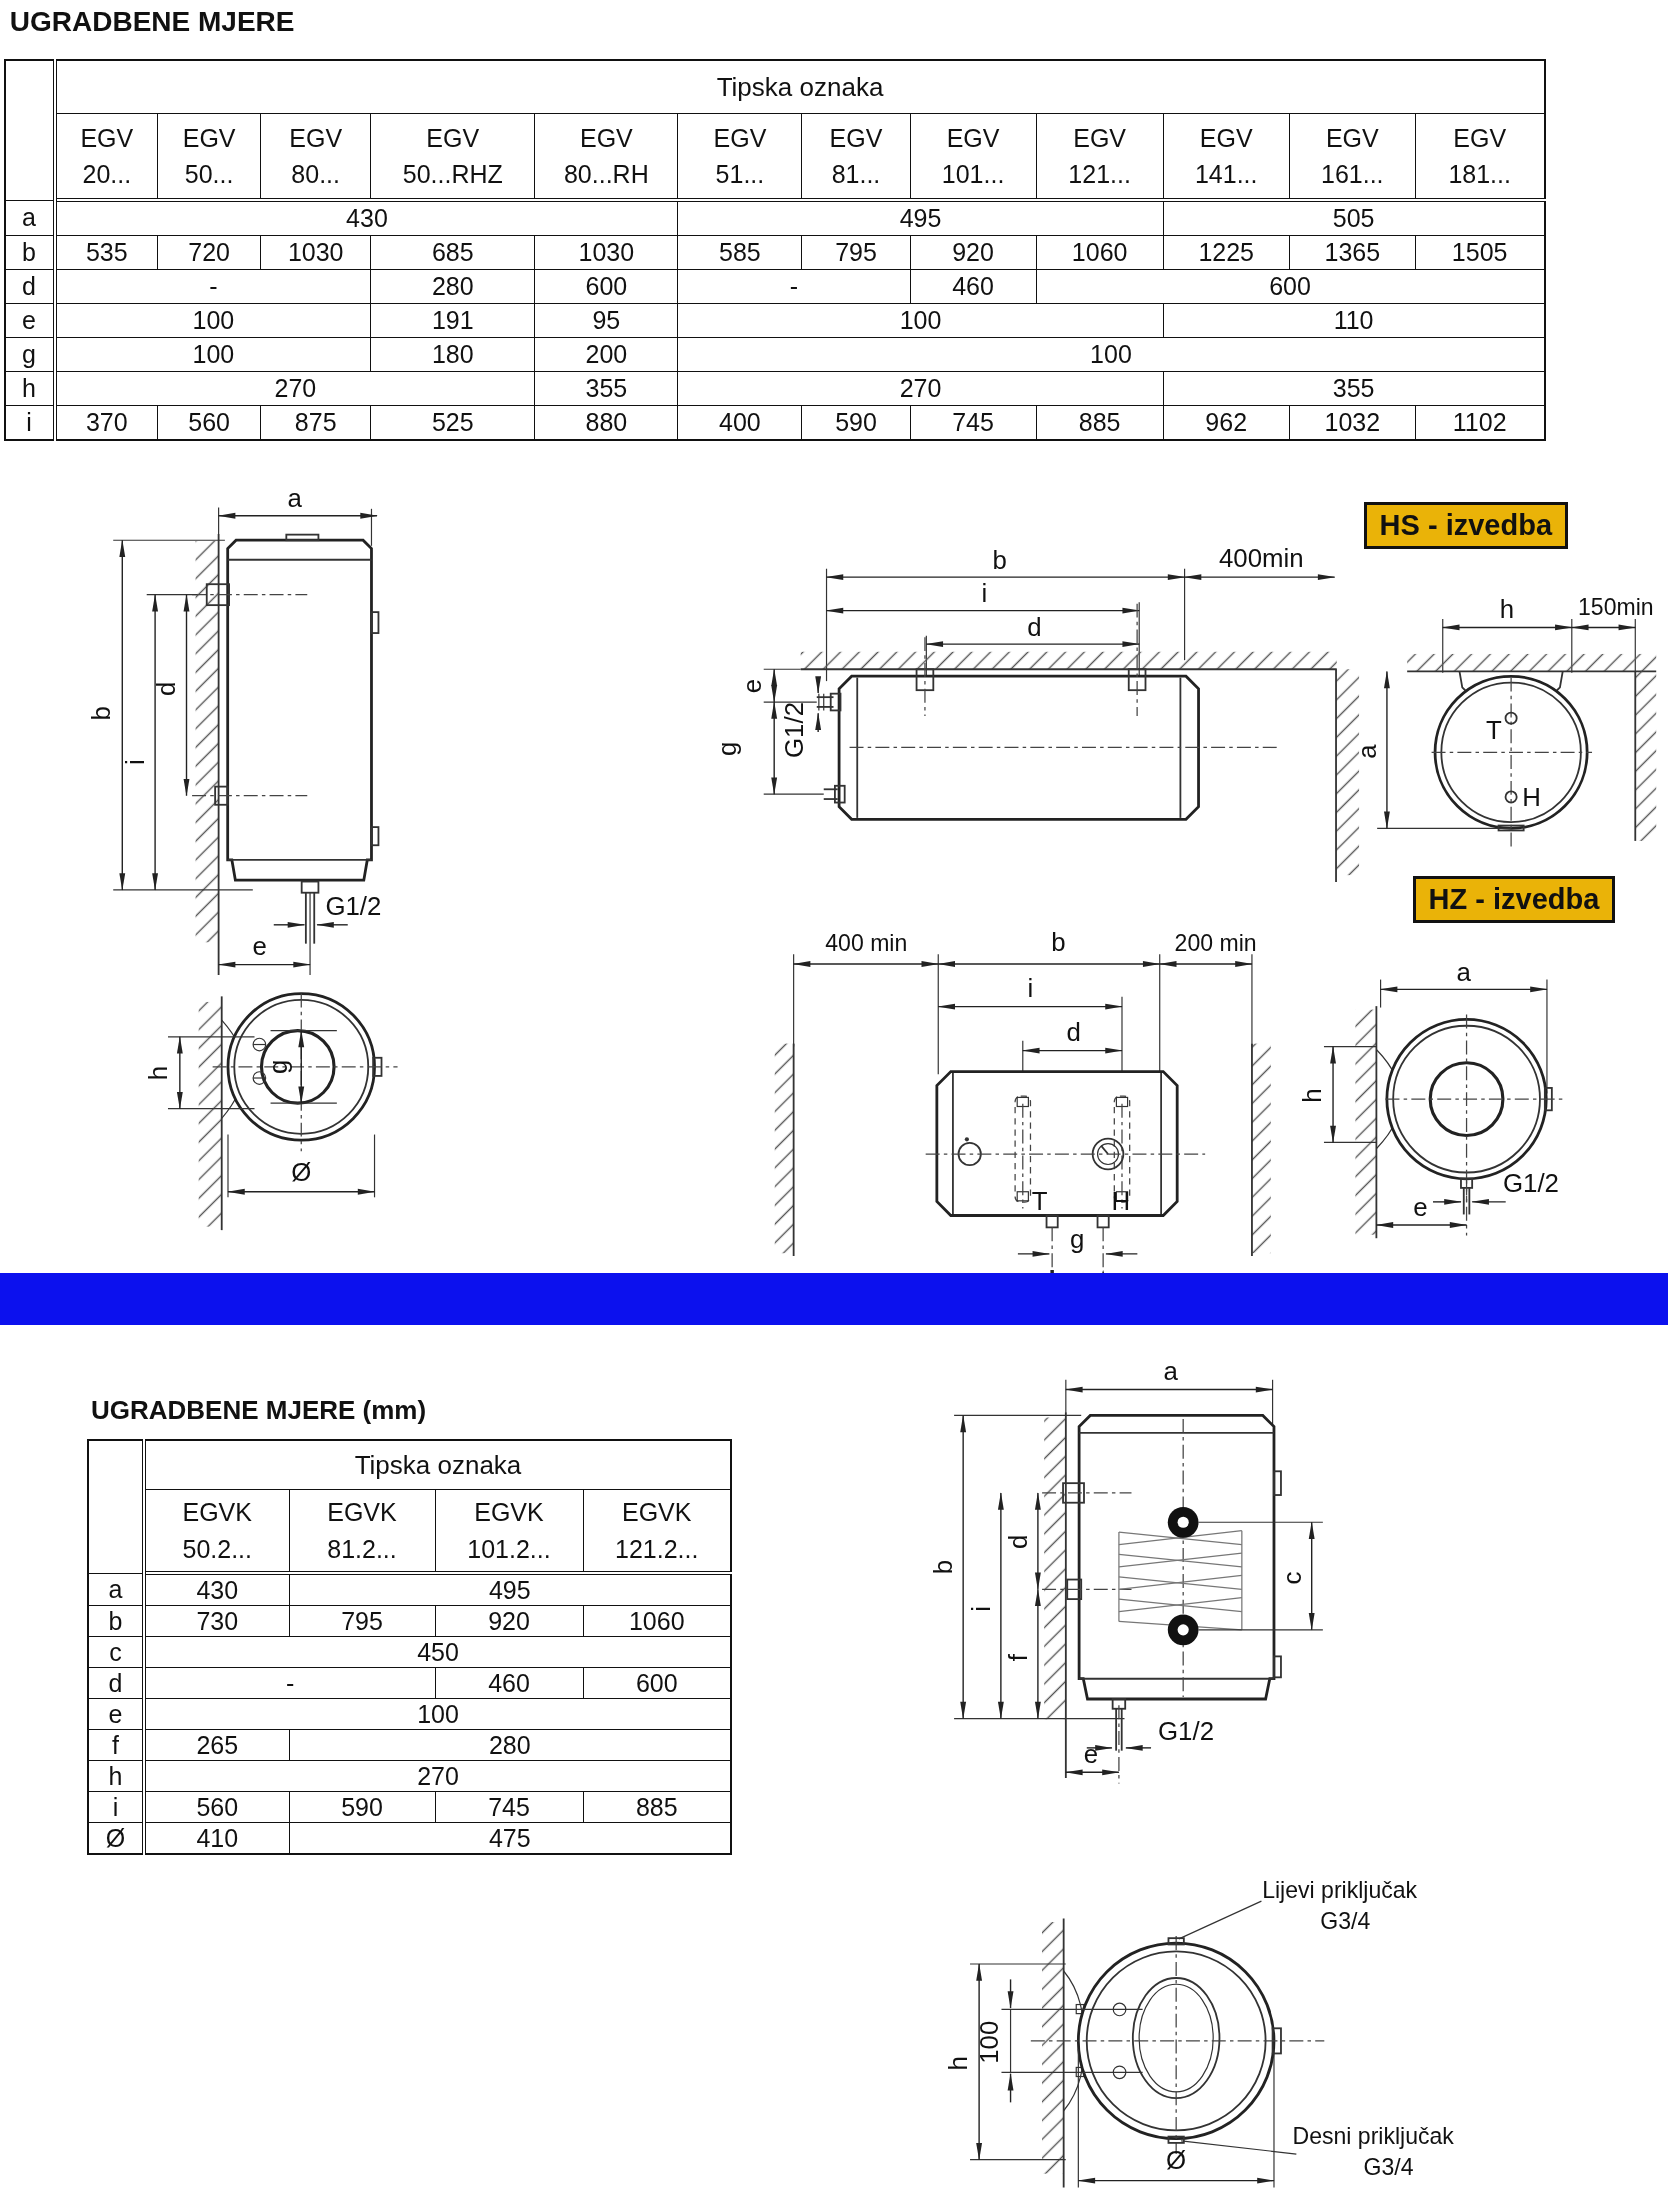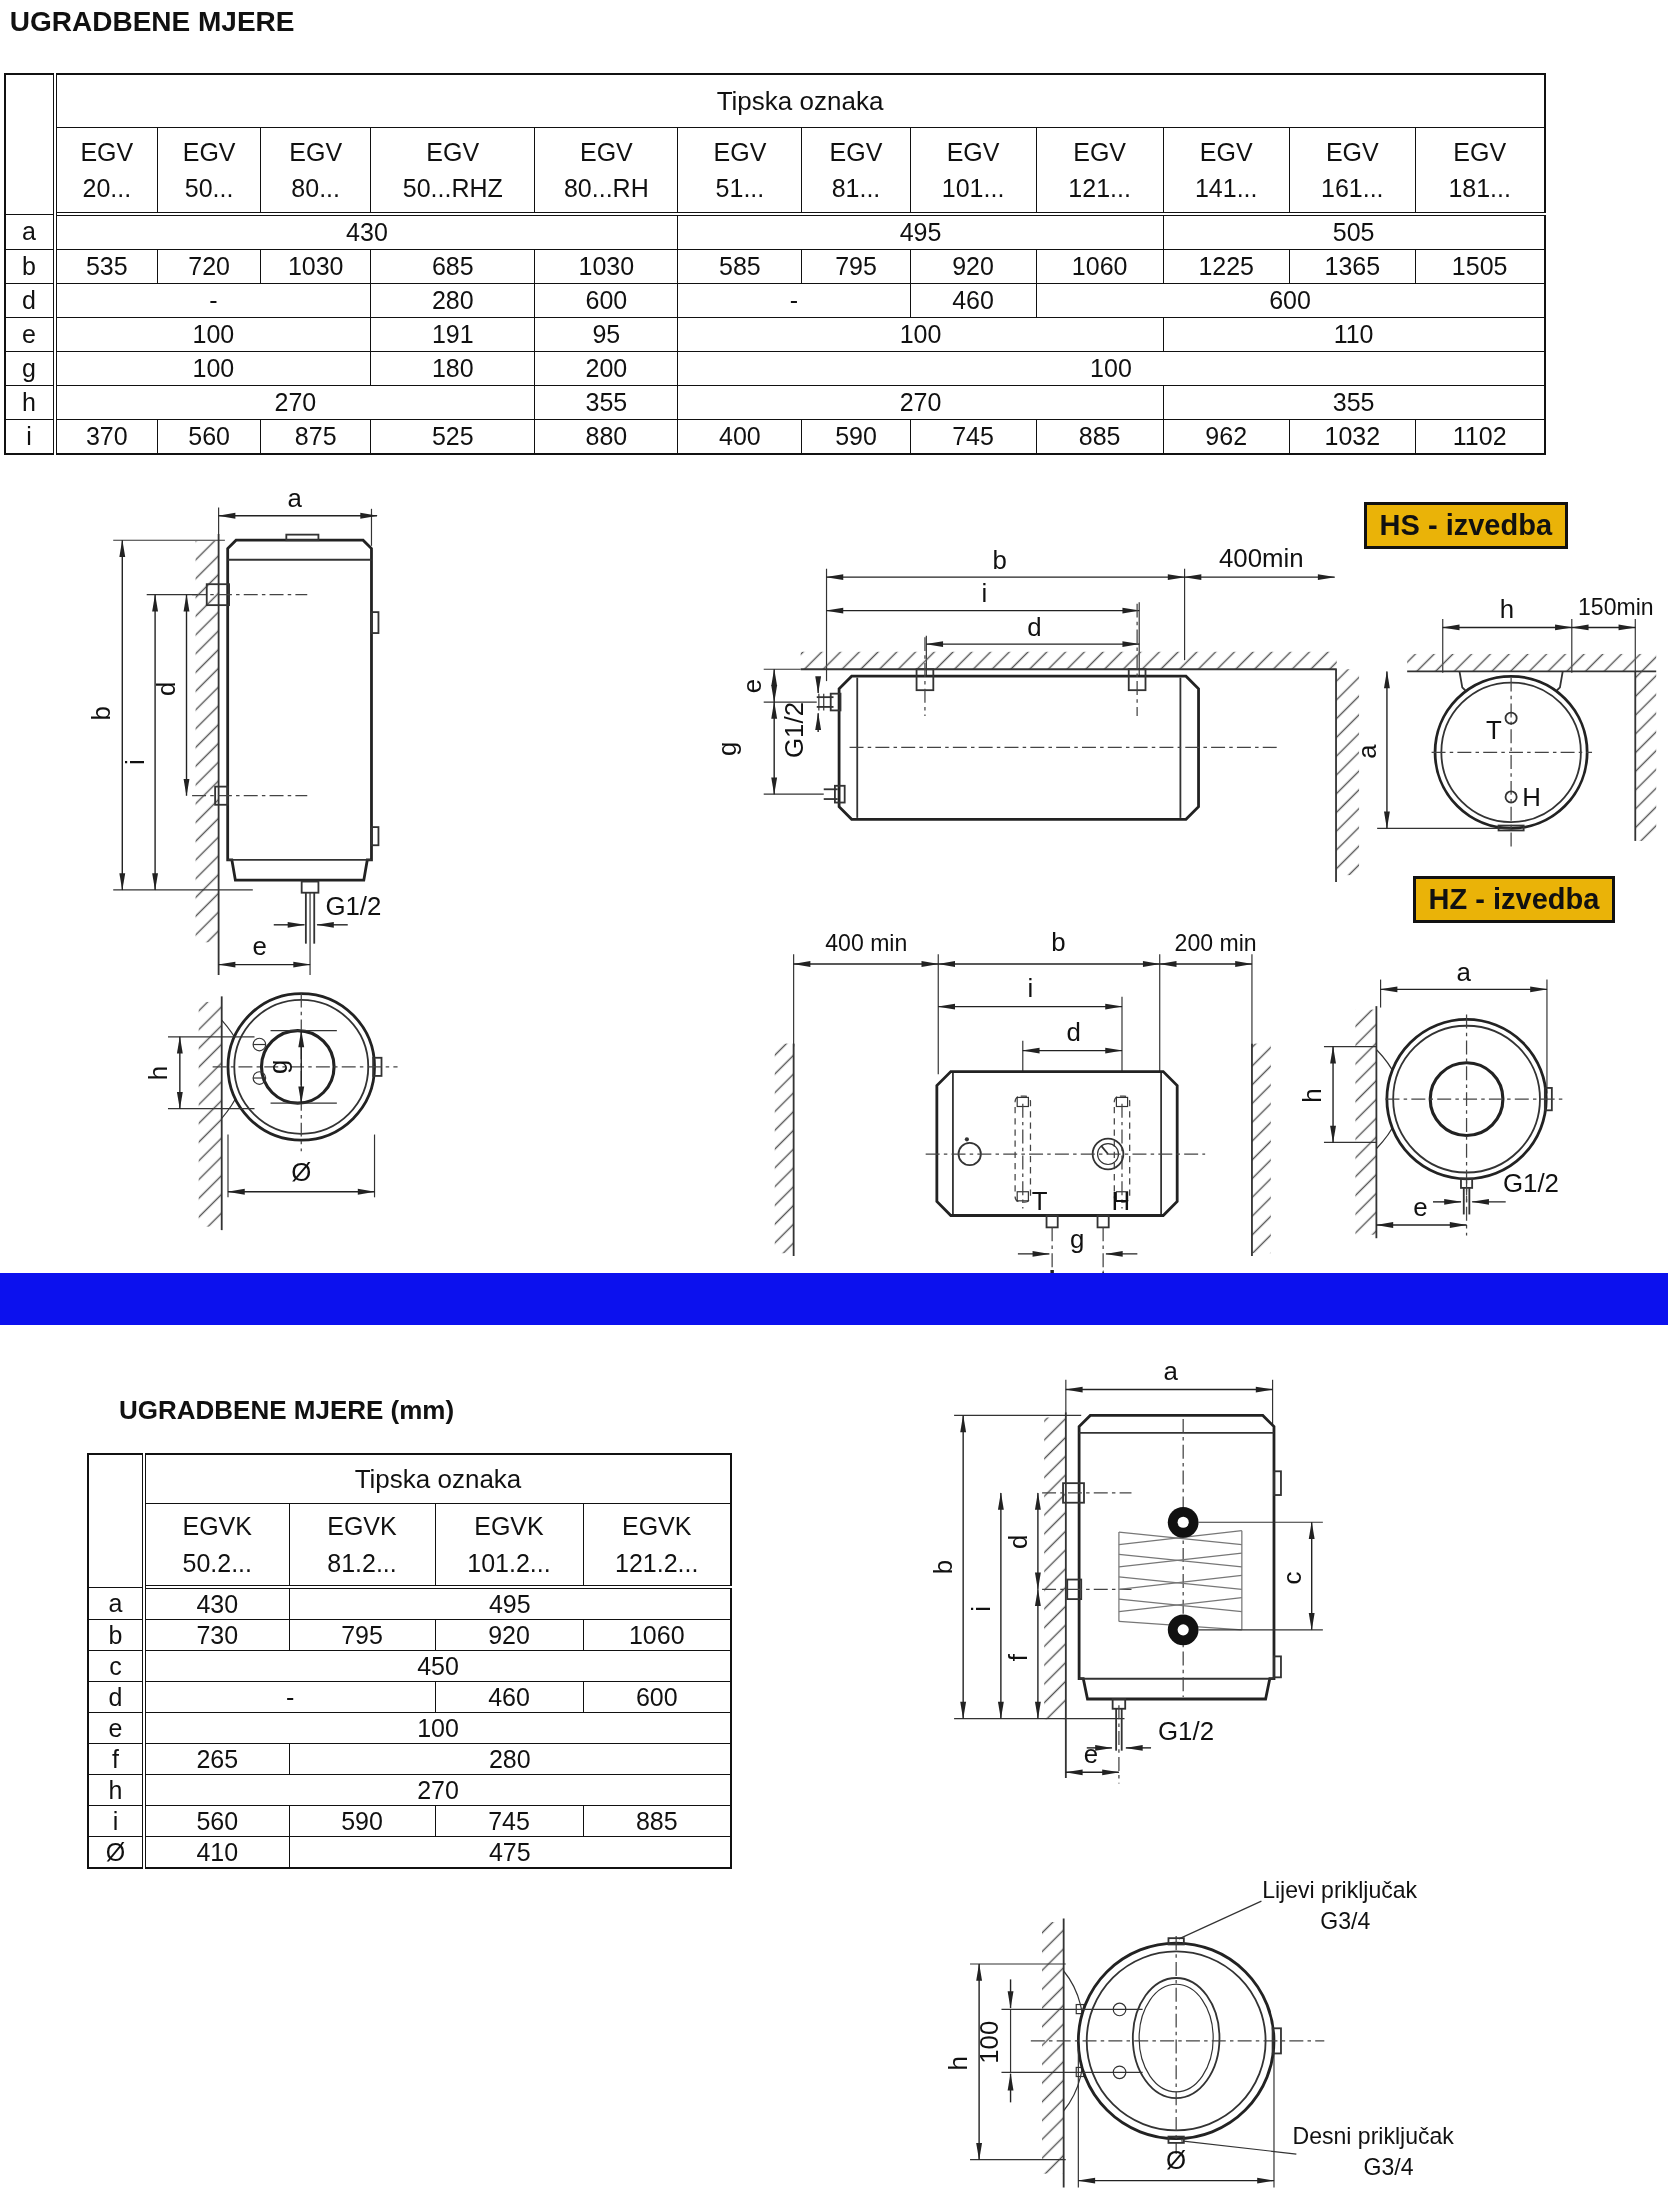--- a/index.html
+++ b/index.html
@@ -3,21 +3,21 @@
 <meta charset="utf-8">
 <style>
   html,body{margin:0;padding:0;background:#fff;}
   body{width:1669px;height:2205px;position:relative;font-family:"Liberation Sans",sans-serif;color:#111;overflow:hidden;}
   .abs{position:absolute;}
   .pagetitle{font-weight:bold;font-size:28px;letter-spacing:0px;text-align:right;}
   .boxlabel{border:3.5px solid #111;font-weight:bold;font-size:29px;padding:4.2px 12.6px;background:#eab308;}
 
   
   table{border-collapse:collapse;table-layout:fixed;background:#fff;}
-  table.dims{border:2.8px solid #111;margin-top:14px;}
+  table.dims{border:2.8px solid #111;}
   table.dims td{border:1.4px solid #111;text-align:center;vertical-align:middle;padding:0;font-size:25px;color:#111;}
   td.lbl{border-right:4.9px double #111 !important;font-size:25px;}
   tr.gh td{font-size:26px;}
   tr.ch td{border-bottom:4.9px double #111;}
   tr.ch .cl1, tr.ch .cl2{display:block;line-height:1.45;font-size:25px;}
   #t1 tr.gh td{height:52px;}
   #t1 tr.ch td{height:84px;}
   #t1 tr.dr td{height:33px;}
   #t2 tr.gh td{height:48px;}
   #t2 tr.ch td{height:81px;}
@@ -438,21 +438,21 @@
   <line class="cl" x1="244" y1="300" x2="244" y2="378"></line>
   <line class="d1" x1="196" y1="330" x2="236" y2="330"></line>
   <line class="d1" x1="300" y1="330" x2="252" y2="330"></line>
   <text x="296" y="316">G1/2</text>
   <line class="dm" x1="115" y1="363" x2="244" y2="363"></line>
   <text class="mid" x="178" y="350">e</text>
 </svg>
 
 <div class="abs" style="left:0;top:1273px;width:1669px;height:52px;background:#0c11ee;"></div>
 
-<div class="abs pagetitle" style="left:91px;top:1395px;font-size:26px;margin-left:28px;">UGRADBENE MJERE (mm)</div>
+<div class="abs pagetitle" style="left:91px;top:1395px;font-size:26px;">UGRADBENE MJERE (mm)</div>
 
 <table id="t2" class="abs dims" style="left:87px;top:1439px;width:644px;">
     <colgroup>
       <col style="width: 56px;">
       <col style="width: 145px;">
       <col style="width: 146px;">
       <col style="width: 148px;">
       <col style="width: 148px;">
     </colgroup>
     <tbody>

